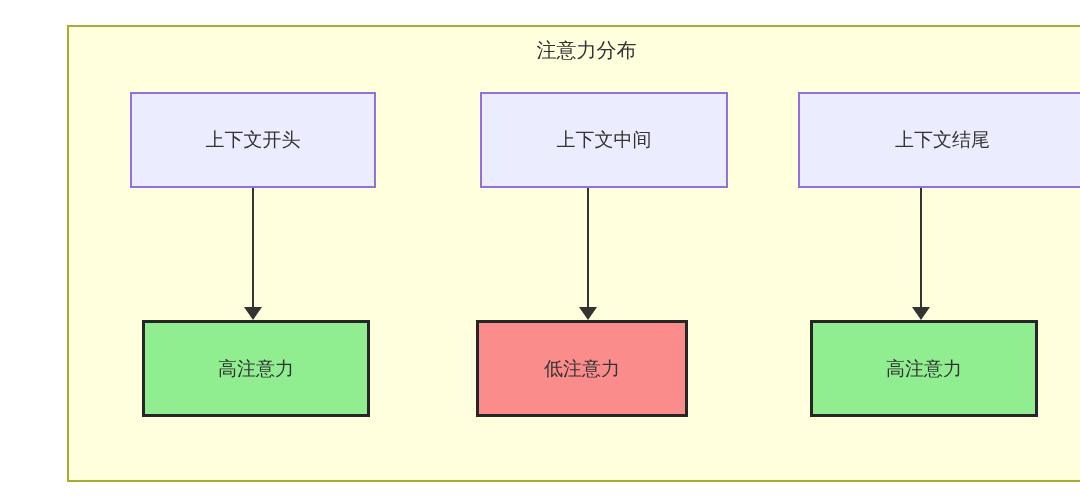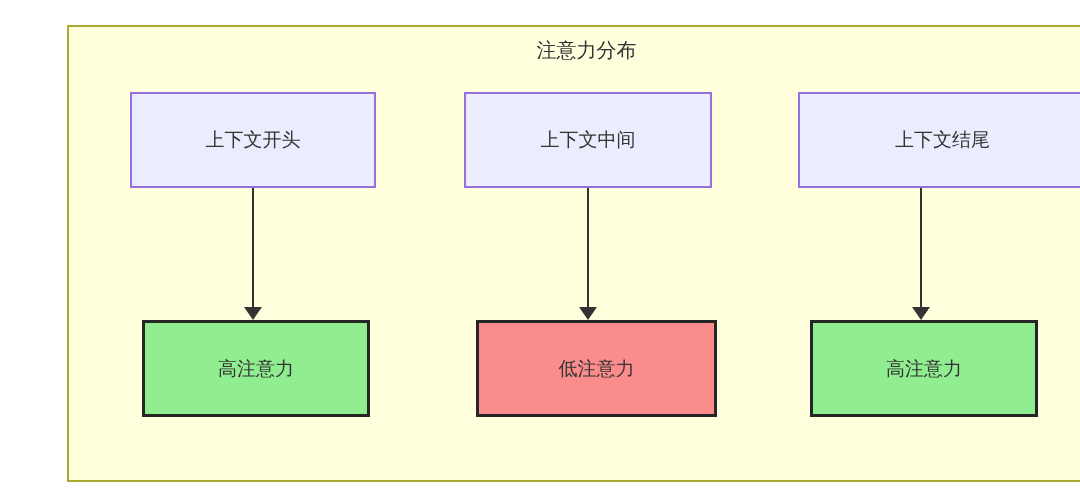--- a/index.html
+++ b/index.html
@@ -49,24 +49,24 @@
     border:2px solid var(--source-border,#9370db);
   }
   .target{
     top:320px;
     height:97px;
     border:3px solid var(--target-border,#262626);
   }
   .target.high{ background:var(--high-fill,#90ee90); }
   .target.low{ background:var(--low-fill,#fa8c8c); }
   .src-1{ left:90px;  width:246px; }
-  .src-2{ left:424px; width:248px; }
+  .src-2{ left:440px; width:248px; }
   .src-3{ left:758px; width:289px; }
   .tgt-1{ left:102px; width:228px; }
-  .tgt-2{ left:436px; width:241px; }
+  .tgt-2{ left:436px; width:212px; }
   .tgt-3{ left:770px; width:228px; }
   .arrow{
     position:absolute;
     top:188px;
     width:20px;
     height:132px;
     display:flex;
     flex-direction:column;
     align-items:center;
   }

